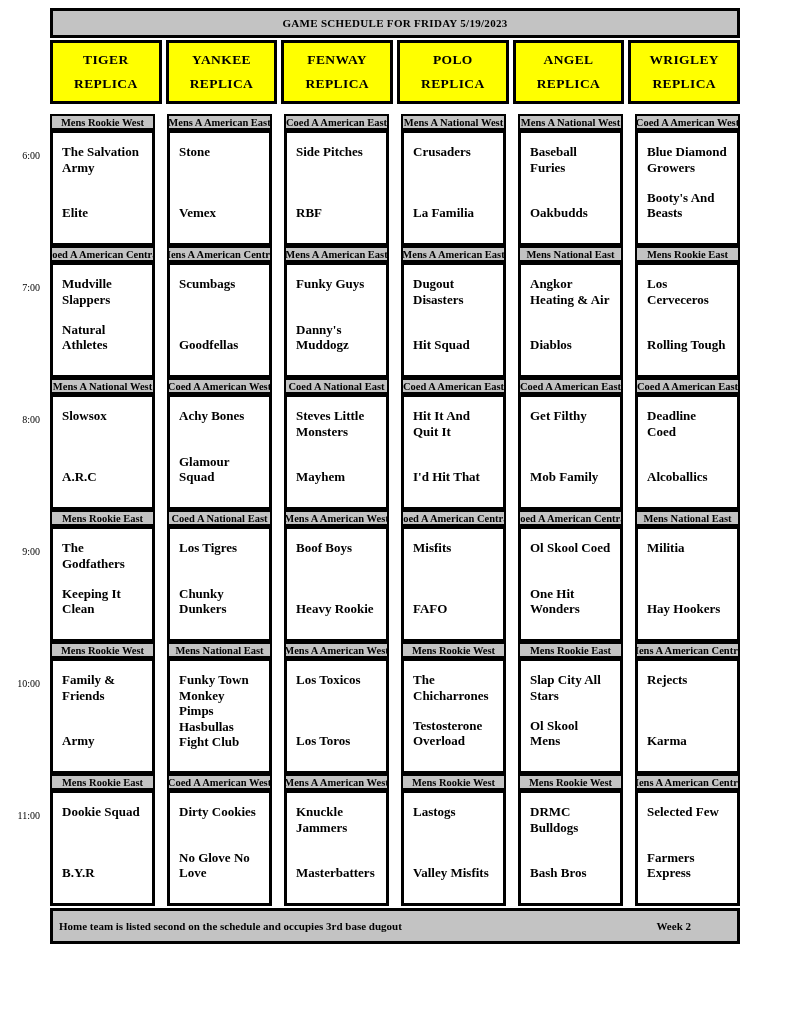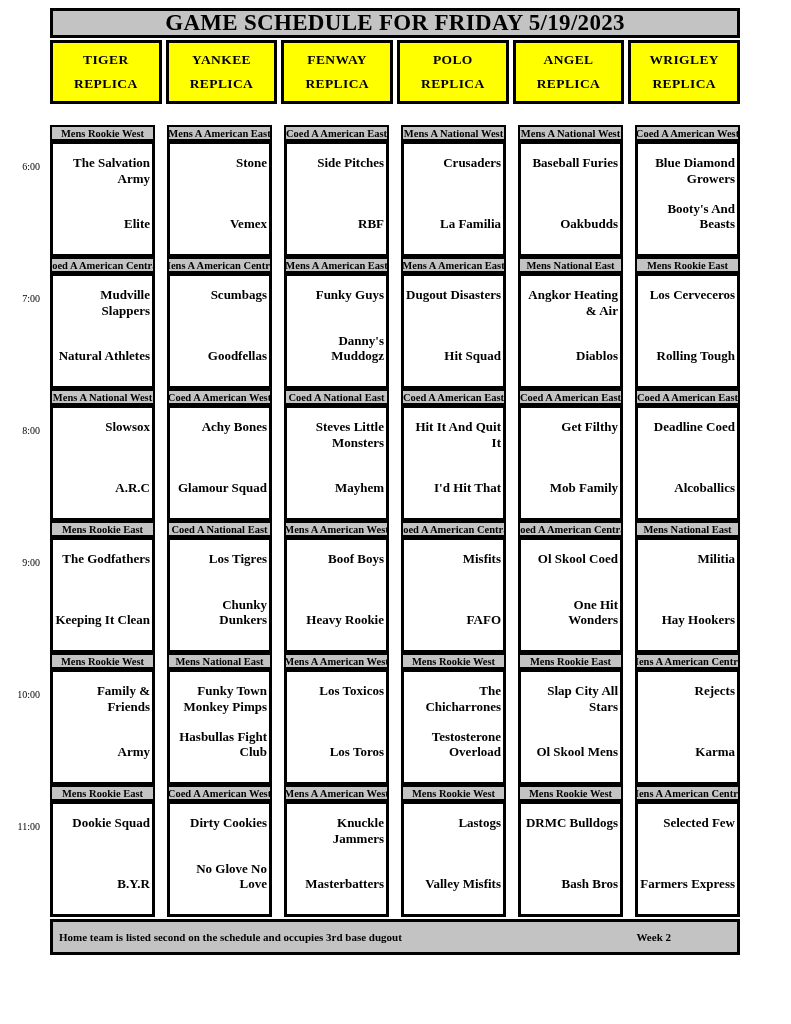--- a/index.html
+++ b/index.html
@@ -5,24 +5,24 @@
   :root { --gray:#c3c3c3; --yellow:#ffff00; --ink:#000000; }
   * { box-sizing:border-box; }
   html,body { margin:0; padding:0; background:#ffffff; }
   body { width:791px; height:1024px; font-family:"Liberation Serif", serif; color:var(--ink); }
   .page { position:relative; width:791px; height:1024px; overflow:hidden; }
   .sheet { position:absolute; left:50px; top:8px; width:690px; }
 
   .title-bar {
     height:30px; background:var(--gray); border:3px solid var(--ink);
     display:flex; align-items:center; justify-content:center;
-    font-weight:bold; font-size:23px; letter-spacing:.3px; margin-bottom:2px;
-  }
-
-  .field-row { display:grid; grid-template-columns:repeat(6,1fr); column-gap:4px; margin-bottom:21px; }
+    font-weight:bold; font-size:11px; letter-spacing:.3px; margin-bottom:2px;
+  }
+
+  .field-row { display:grid; grid-template-columns:repeat(6,1fr); column-gap:4px; margin-bottom:10px; }
   .field-cell {
     height:64px; background:var(--yellow); border:3px solid var(--ink);
     display:flex; flex-direction:column; justify-content:space-evenly; align-items:center;
     font-weight:bold; font-size:13.5px; letter-spacing:.4px; text-align:center;
   }
 
   .slot { position:relative; }
   .time-label {
     position:absolute; left:-48px; top:36px; width:38px;
     text-align:right; font-weight:normal; font-size:10px;
@@ -30,30 +30,30 @@
 
   .division-row, .game-row { display:grid; grid-template-columns:repeat(6,1fr); column-gap:12px; }
   .division-cell {
     height:16px; background:var(--gray); border:2px solid var(--ink);
     display:flex; align-items:center; justify-content:center;
     font-weight:bold; font-size:10.5px; white-space:nowrap; overflow:hidden;
   }
   .game-cell {
     height:116px; background:#ffffff; border:3px solid var(--ink);
     display:flex; flex-direction:column; justify-content:space-between;
-    padding:11px 2px 22px; text-align:right;
+    padding:11px 9px 22px; text-align:left;
     font-weight:bold; font-size:13px; line-height:1.2;
   }
 
   .footer-bar {
     margin-top:2px; height:36px; background:var(--gray); border:3px solid var(--ink);
     display:flex; align-items:center; justify-content:space-between;
     font-weight:bold; font-size:11px; padding-left:6px;
   }
-  .footer-bar .week { margin-right:66px; }
+  .footer-bar .week { margin-right:46px; }
 </style>
 </head>
 <body>
 
 <div class="page">
   <div class="sheet">
 
     <div class="title-bar">
       <span>GAME SCHEDULE FOR FRIDAY 5/19/2023</span>
     </div>

